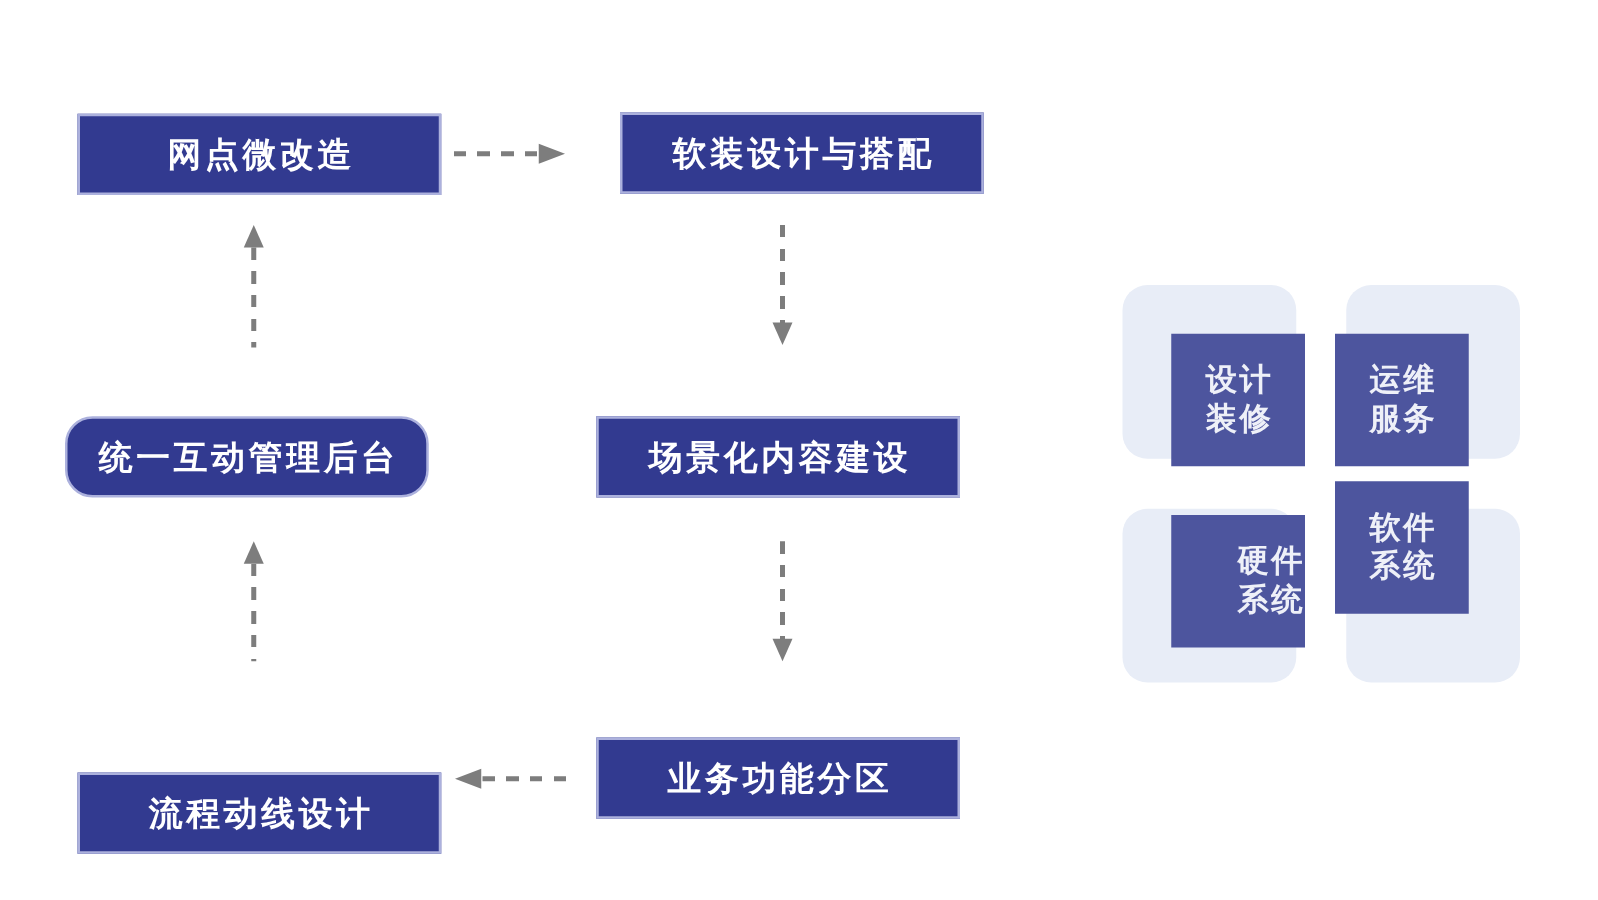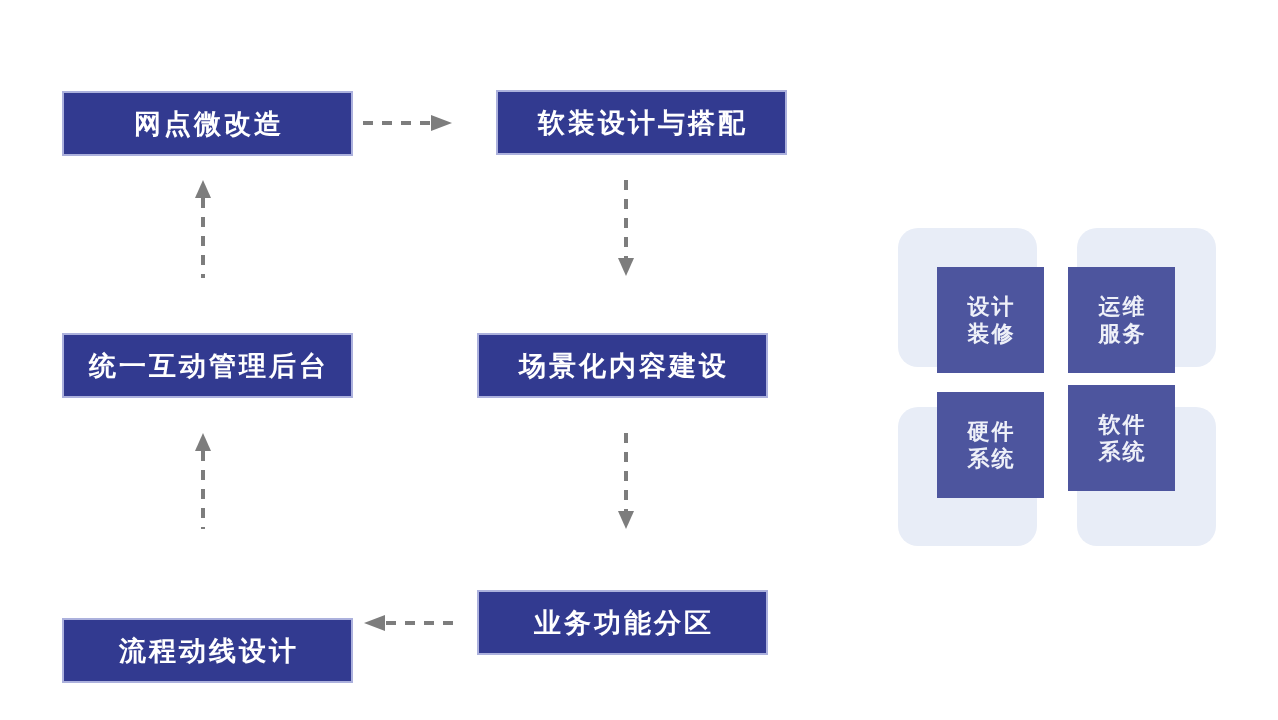--- a/index.html
+++ b/index.html
@@ -33,21 +33,21 @@
     align-items: center;
     justify-content: center;
     font-size: 27px;
     font-weight: 700;
     letter-spacing: 3px;
     text-indent: 3px; 
     white-space: nowrap;
   }
   .b1 { left: 62px;  top: 91px; }
   .b2 { left: 477px; top: 90px; margin-left: 19px; }
-  .b3 { left: 62px;  top: 333px; }
+  .b3 { left: 52px;  top: 333px; border-radius: 22px; }
   .b4 { left: 477px; top: 333px; }
   .b5 { left: 62px;  top: 618px; }
   .b6 { left: 477px; top: 590px; }
 
   
   .dash-h {
     position: absolute;
     height: 4px;
     background: repeating-linear-gradient(90deg, var(--arrow) 0 10px, transparent 10px 19px);
   }
@@ -97,29 +97,29 @@
   .module-tile {
     position: absolute;
     width: 107px;
     height: 106px;
     background: var(--module-fill);
     color: #eef0f8;
     display: flex;
     flex-direction: column;
     align-items: center;
     justify-content: center;
-    font-size: 22px;
+    font-size: 25px;
     font-weight: 700;
     letter-spacing: 2px;
     text-indent: 2px;
     line-height: 1.25;
   }
   .m-tl { left: 937px;  top: 267px; }
   .m-tr { left: 1068px; top: 267px; }
-  .m-bl { left: 937px;  top: 392px; }
+  .m-bl { left: 937px;  top: 412px; align-items: flex-end; }
   .m-br { left: 1068px; top: 385px; }
 </style>
 </head>
 <body>
 
 <div class="canvas">
 
   <div class="flow-box b1">
     <span>网点微改造</span>
   </div>

